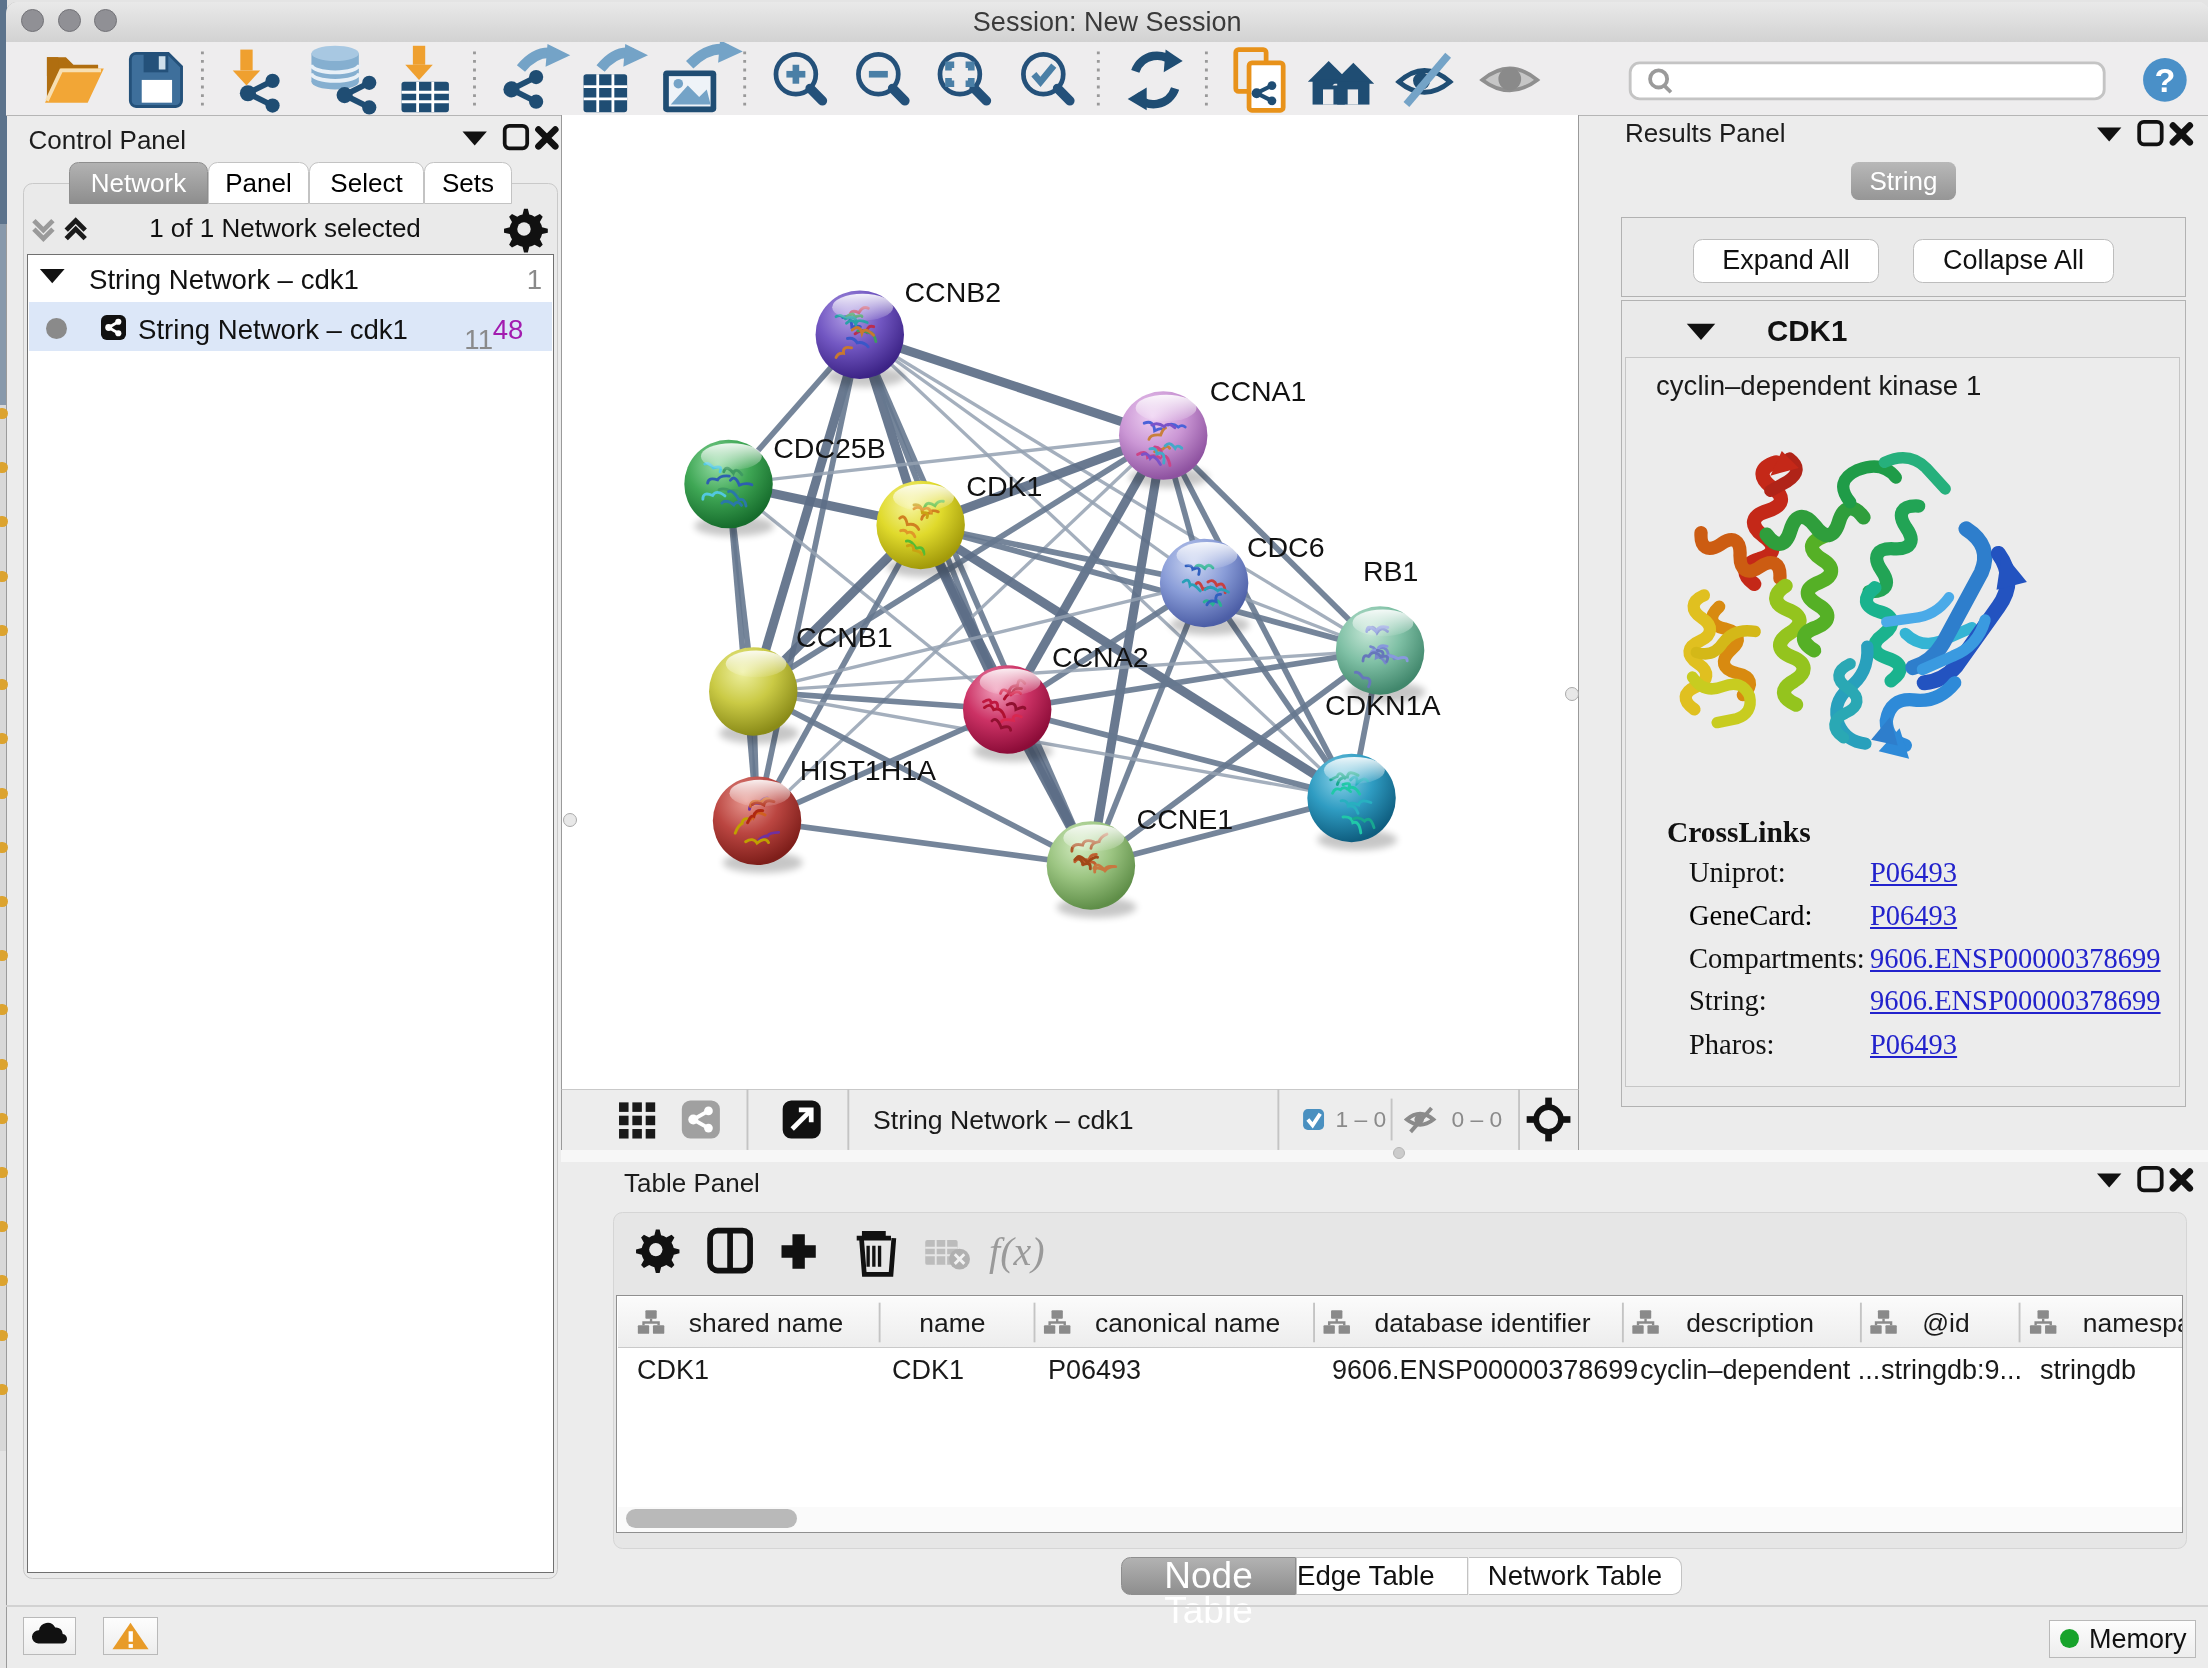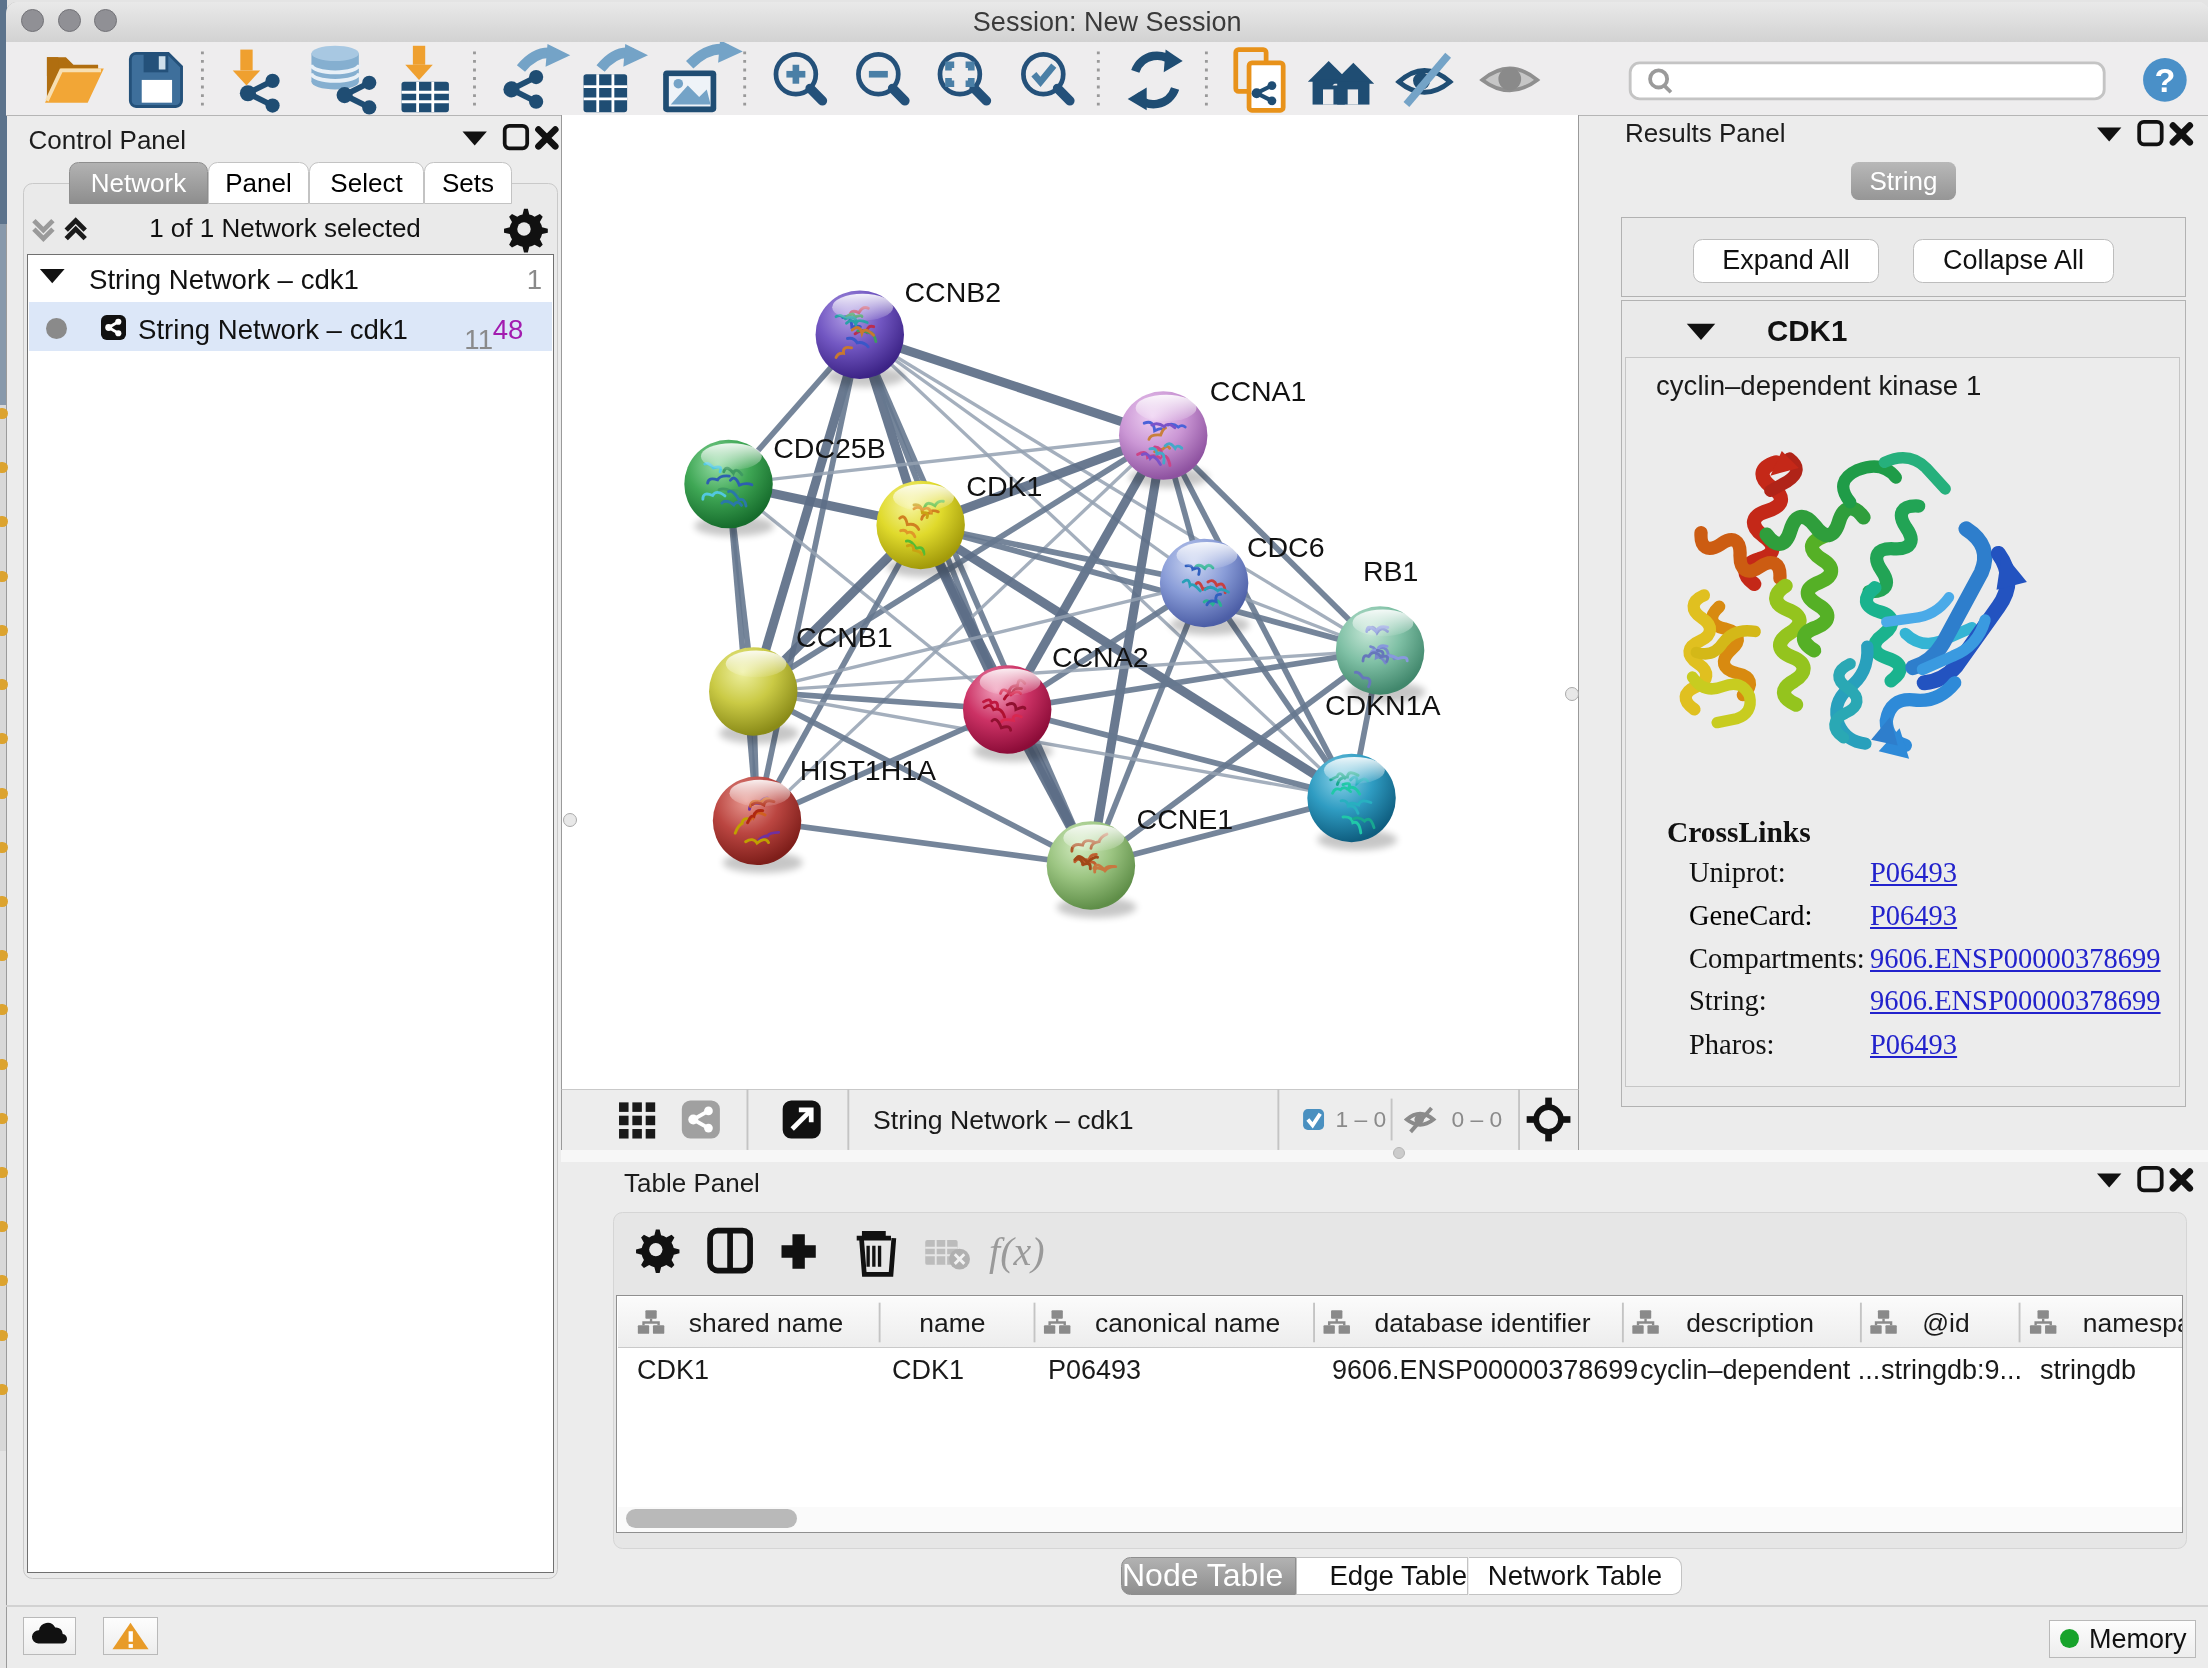--- a/index.html
+++ b/index.html
@@ -721,22 +721,22 @@
 <span class="abs" style="left:19px;top:5.7px">CDK1</span>
     <span class="abs" style="left:274px;top:5.7px">CDK1</span>
     <span class="abs" style="left:430px;top:5.7px">P06493</span>
     <span class="abs" style="left:714px;top:5.7px">9606.ENSP00000378699</span>
     <span class="abs" style="left:1022px;top:5.7px">cyclin–dependent ...</span>
     <span class="abs" style="left:1263px;top:5.7px">stringdb:9...</span>
     <span class="abs" style="left:1422px;top:5.7px">stringdb</span>
 </div>
 <div class="abs" style="left:618px;top:1507px;width:1564px;height:25px;background:#fafafa"></div>
 <div class="abs" style="left:626px;top:1509px;width:171px;height:19px;border-radius:9.5px;background:#b9b9b9"></div>
-<div class="abs" style="left:1121px;top:1557px;width:175px;height:38px;background:linear-gradient(#b2b2b2,#8e8e8e);border:1.9px solid #8e8e8e;border-radius:9.5px 0 0 9.5px;box-sizing:border-box;color:#fff;font-size:32px;text-align:left;line-height:35px">Node Table</div>
-<div class="abs" style="left:1296px;top:1557px;width:172px;height:38px;background:#fff;border:1.9px solid #c3c3c3;box-sizing:border-box;color:#111;font-size:27.6px;text-align:right;line-height:35px">Edge Table</div>
+<div class="abs" style="left:1121px;top:1557px;width:175px;height:38px;background:linear-gradient(#b2b2b2,#8e8e8e);border:1.9px solid #8e8e8e;border-radius:9.5px 0 0 9.5px;box-sizing:border-box;color:#fff;font-size:37px;text-align:center;line-height:35px">Node Table</div>
+<div class="abs" style="left:1296px;top:1557px;width:172px;height:38px;background:#fff;border:1.9px solid #c3c3c3;box-sizing:border-box;color:#111;font-size:27.6px;text-align:left;line-height:35px">Edge Table</div>
 <div class="abs" style="left:1469px;top:1557px;width:213px;height:38px;background:#fff;border:1.9px solid #c3c3c3;border-left:none;border-radius:0 9.5px 9.5px 0;box-sizing:border-box;color:#111;font-size:27.6px;text-align:center;line-height:35px">Network Table</div>
 
 <div class="abs" style="left:5.7px;top:1605px;width:2203px;height:1.9px;background:#d2d2d2"></div>
 <div class="abs" style="left:23px;top:1617px;width:53px;height:38px;background:linear-gradient(#fdfdfd,#ededed);border:1.9px solid #b9b9b9;box-sizing:border-box"></div>
 <svg class="abs" style="left:23px;top:1617px" width="53" height="38" viewBox="0 0 56 40">
     <path d="M16 28 a7 7 0 0 1 1 -14 a9 9 0 0 1 17 -3 a7 7 0 0 1 8 7 a5 5 0 0 1 -1 10 z" fill="#111"></path>
   </svg>
 <div class="abs" style="left:103px;top:1617px;width:55px;height:38px;background:linear-gradient(#fdfdfd,#ededed);border:1.9px solid #b9b9b9;box-sizing:border-box"></div>
 <svg class="abs" style="left:103px;top:1617px" width="55" height="38" viewBox="0 0 58 40">
     <polygon points="29,6 48,34 10,34" fill="#e89b28"></polygon>

